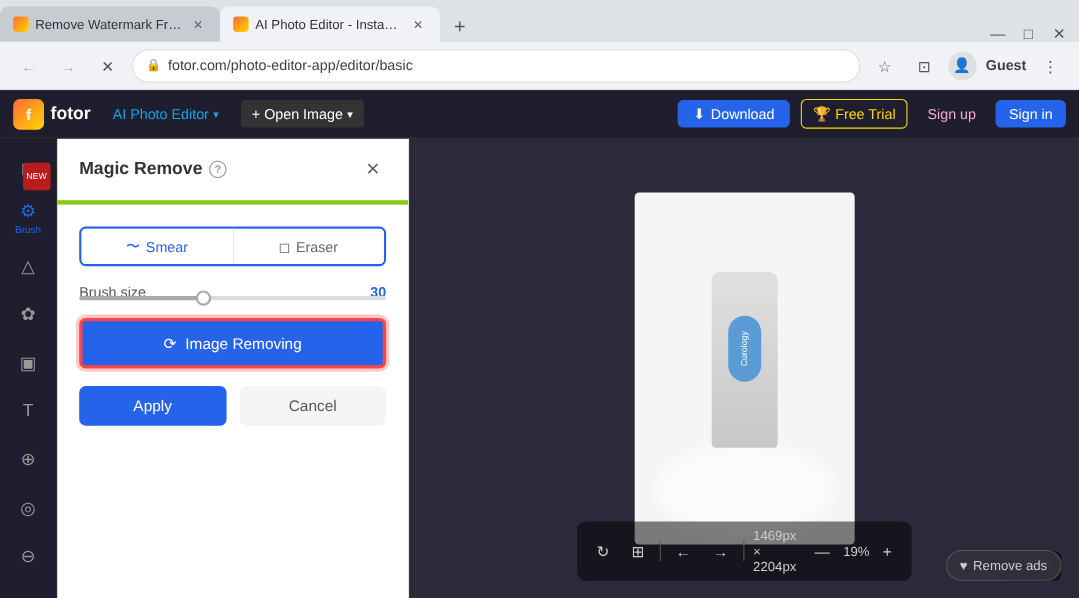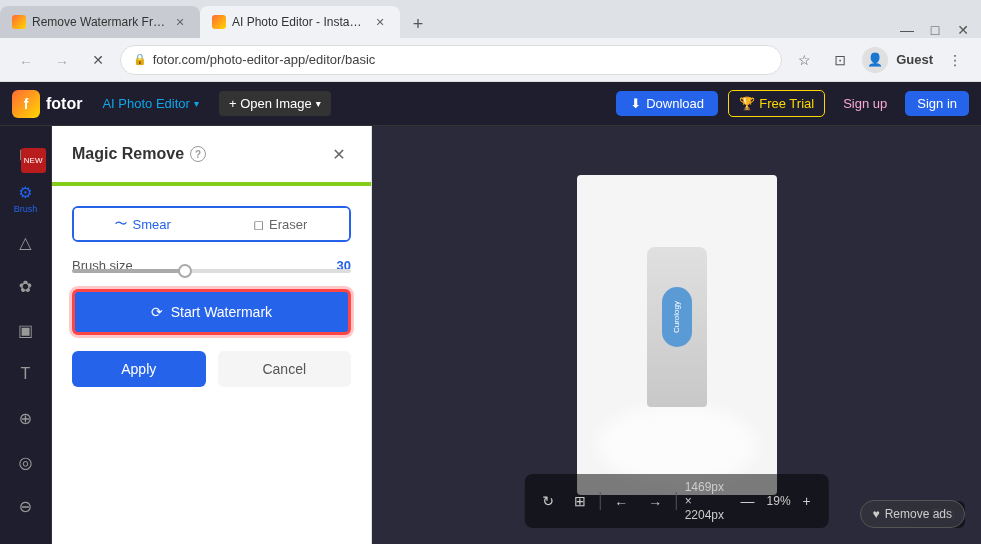--- a/index.html
+++ b/index.html
@@ -250,21 +250,21 @@
             </div>
             <div class="slider-container">
               <div class="slider">
                 <div class="slider-thumb"></div>
               </div>
             </div>
           </div>
 
           <div class="start-removing-btn">
             <span>⟳</span>
-            <span>Start Watermark</span>
+            <span>Image Removing</span>
           </div>
 
           <div class="action-row">
             <div class="apply-btn">
               <span>Apply</span>
             </div>
             <div class="cancel-btn">
               <span>Cancel</span>
             </div>
           </div>

